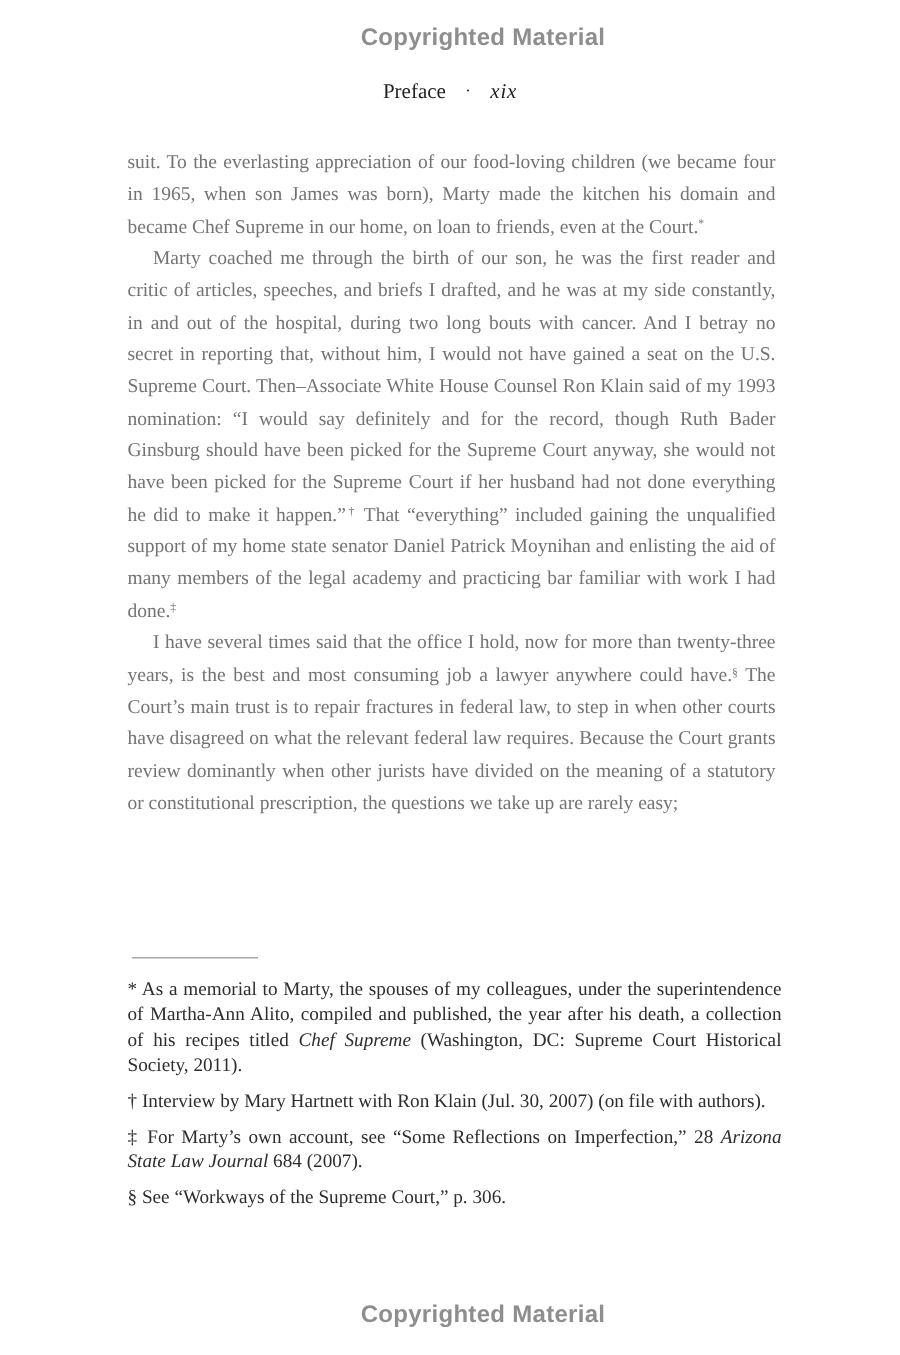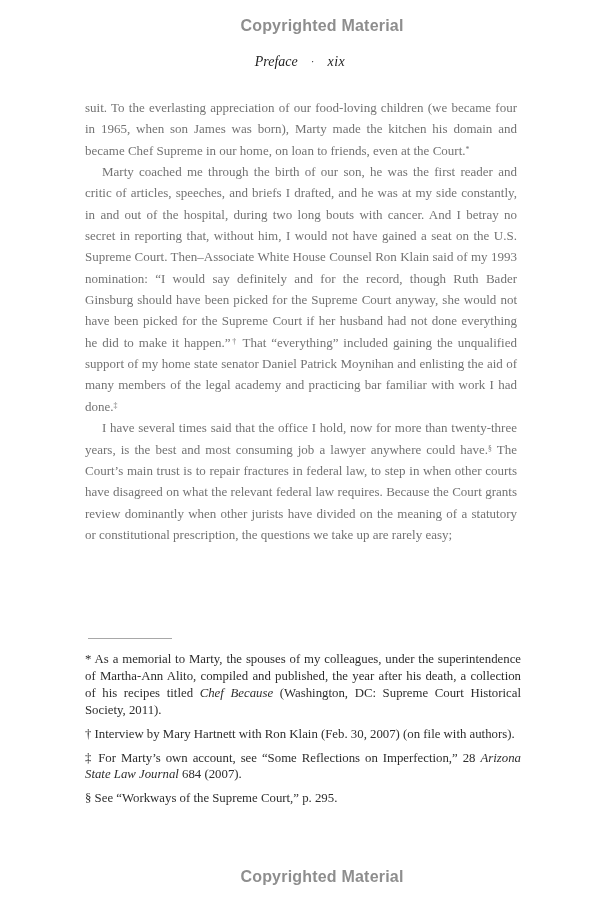--- a/index.html
+++ b/index.html
@@ -33,21 +33,20 @@
   .running-header {
     position: absolute;
     top: 54px;
     left: 0;
     width: 100%;
     text-align: center;
     font-size: 14px;
     color: #1f1f1f;
   }
   .running-header .title {
-    font-style: italic;
   }
   .running-header .separator {
     display: inline-block;
     margin: 0 13px;
     font-size: 11px;
     vertical-align: 1px;
     color: #2a2a2a;
   }
   .running-header .folio {
     letter-spacing: 0.5px;
@@ -105,21 +104,21 @@
 
   <div class="body-text">
     <p class="para"><span>suit. To the everlasting appreciation of our food-loving children (we became four in 1965, when son James was born), Marty made the kitchen his domain and became Chef Supreme in our home, on loan to friends, even at the Court.</span><sup>*</sup></p>
     <p class="para indent"><span>Marty coached me through the birth of our son, he was the first reader and critic of articles, speeches, and briefs I drafted, and he was at my side constantly, in and out of the hospital, during two long bouts with cancer. And I betray no secret in reporting that, without him, I would not have gained a seat on the U.S. Supreme Court. Then–Associate White House Counsel Ron Klain said of my 1993 nomination: “I would say definitely and for the record, though Ruth Bader Ginsburg should have been picked for the Supreme Court anyway, she would not have been picked for the Supreme Court if her husband had not done everything he did to make it happen.”</span><sup>†</sup><span> That “everything” included gaining the unqualified support of my home state senator Daniel Patrick Moynihan and enlisting the aid of many members of the legal academy and practicing bar familiar with work I had done.</span><sup>‡</sup></p>
     <p class="para indent"><span>I have several times said that the office I hold, now for more than twenty-three years, is the best and most consuming job a lawyer anywhere could have.</span><sup>§</sup><span> The Court’s main trust is to repair fractures in federal law, to step in when other courts have disagreed on what the relevant federal law requires. Because the Court grants review dominantly when other jurists have divided on the meaning of a statutory or constitutional prescription, the questions we take up are rarely easy;</span></p>
   </div>
 
   <div class="footnote-rule"></div>
 
   <div class="footnotes">
-    <p class="footnote"><span>* As a memorial to Marty, the spouses of my colleagues, under the superintendence of Martha-Ann Alito, compiled and published, the year after his death, a collection of his recipes titled </span><em>Chef Because</em><span> (Washington, DC: Supreme Court Historical Society, 2011).</span></p>
-    <p class="footnote"><span>† Interview by Mary Hartnett with Ron Klain (Feb. 30, 2007) (on file with authors).</span></p>
+    <p class="footnote"><span>* As a memorial to Marty, the spouses of my colleagues, under the superintendence of Martha-Ann Alito, compiled and published, the year after his death, a collection of his recipes titled </span><em>Chef Supreme</em><span> (Washington, DC: Supreme Court Historical Society, 2011).</span></p>
+    <p class="footnote"><span>† Interview by Mary Hartnett with Ron Klain (Jul. 30, 2007) (on file with authors).</span></p>
     <p class="footnote"><span>‡ For Marty’s own account, see “Some Reflections on Imperfection,” 28 </span><em>Arizona State Law Journal</em><span> 684 (2007).</span></p>
-    <p class="footnote"><span>§ See “Workways of the Supreme Court,” p. 295.</span></p>
+    <p class="footnote"><span>§ See “Workways of the Supreme Court,” p. 306.</span></p>
   </div>
 
   <div class="watermark bottom">Copyrighted Material</div>
 
 </div>
 
 </body></html>

